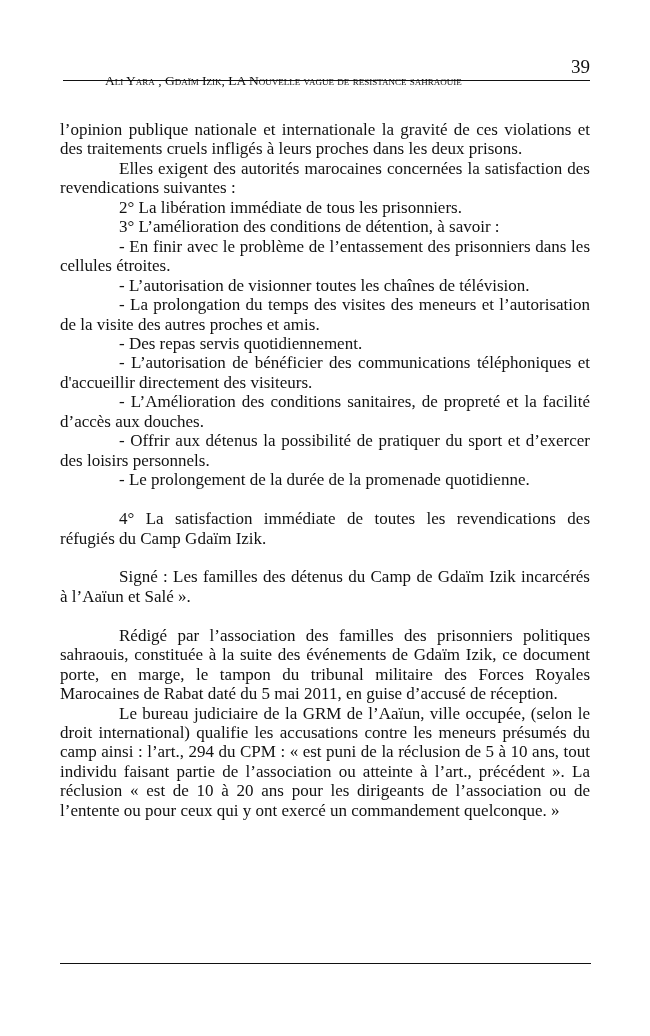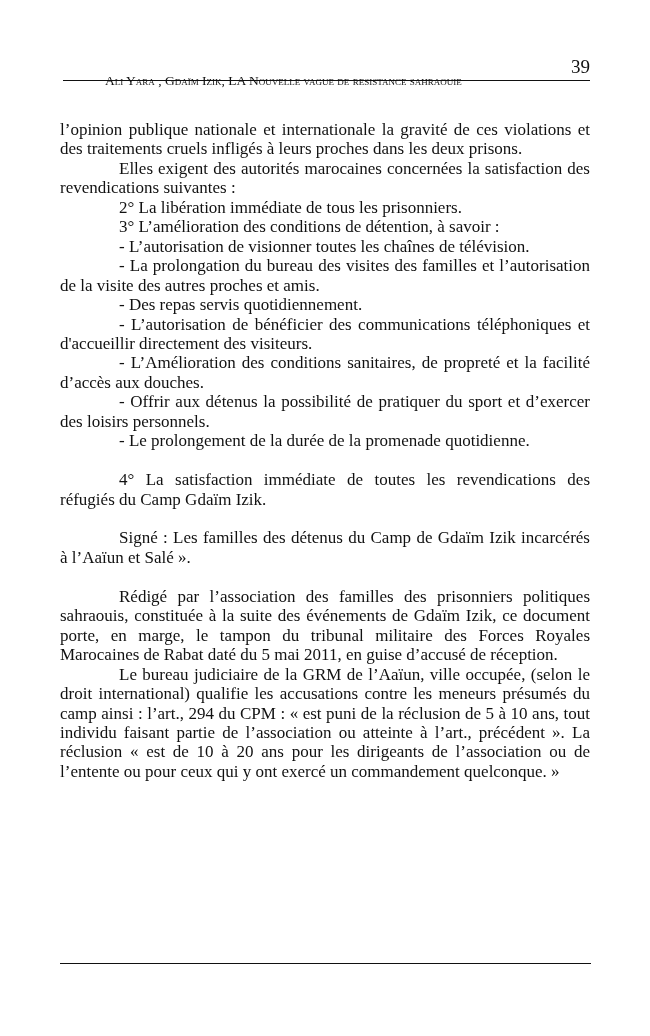--- a/index.html
+++ b/index.html
@@ -23,22 +23,23 @@
 <div class="header">
   <span class="running-title">Ali Yara , Gdaïm Izik, LA Nouvelle vague de resistance sahraouie</span>
   <span class="page-number">39</span>
 </div>
 
 <div class="body-text">
   <p>l’opinion publique nationale et internationale la gravité de ces violations et des traitements cruels infligés à leurs proches dans les deux prisons.</p>
   <p class="indent">Elles exigent des autorités marocaines concernées la satisfaction des revendications suivantes :</p>
   <p class="indent">2° La libération immédiate de tous les prisonniers.</p>
   <p class="indent">3° L’amélioration des conditions de détention, à savoir :</p>
+  <p class="indent">- En finir avec le problème de l’entassement des prisonniers dans les cellules étroites.</p>
   <p class="indent">- L’autorisation de visionner toutes les chaînes de télévision.</p>
-  <p class="indent">- La prolongation du bureau des visites des familles et l’autorisation de la visite des autres proches et amis.</p>
+  <p class="indent">- La prolongation du temps des visites des meneurs et l’autorisation de la visite des autres proches et amis.</p>
   <p class="indent">- Des repas servis  quotidiennement.</p>
   <p class="indent">- L’autorisation de bénéficier des communications téléphoniques et d'accueillir directement des visiteurs.</p>
   <p class="indent">- L’Amélioration des conditions sanitaires, de propreté et la facilité d’accès aux douches.</p>
   <p class="indent">- Offrir aux détenus la possibilité de pratiquer du sport et d’exercer des loisirs personnels.</p>
   <p class="indent">- Le prolongement de la durée de la promenade quotidienne.</p>
   <p class="indent gap">4° La satisfaction immédiate de toutes les revendications des réfugiés du Camp Gdaïm Izik.</p>
   <p class="indent gap">Signé : Les familles des détenus du Camp de Gdaïm Izik incarcérés à l’Aaïun et Salé ».</p>
   <p class="indent gap">Rédigé par l’association des familles des prisonniers politiques sahraouis, constituée à la suite des événements de Gdaïm Izik, ce document porte, en marge, le tampon du tribunal militaire des Forces Royales Marocaines de Rabat daté du 5 mai 2011, en guise d’accusé de réception.</p>
   <p class="indent">Le bureau judiciaire de la GRM de l’Aaïun, ville occupée, (selon le droit international) qualifie les accusations contre les meneurs présumés du camp ainsi : l’art., 294 du CPM : « est puni de la réclusion de 5 à 10 ans, tout individu faisant partie de l’association ou atteinte à l’art., précédent ». La réclusion « est de 10 à 20 ans pour les dirigeants de l’association ou de l’entente ou pour ceux qui y ont exercé un commandement quelconque. »</p>
 </div>

